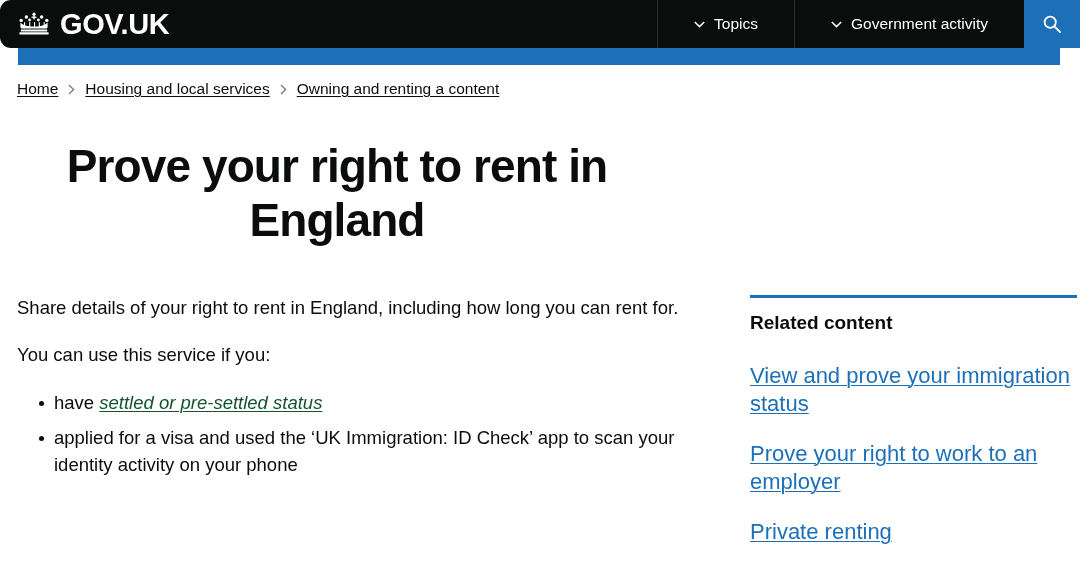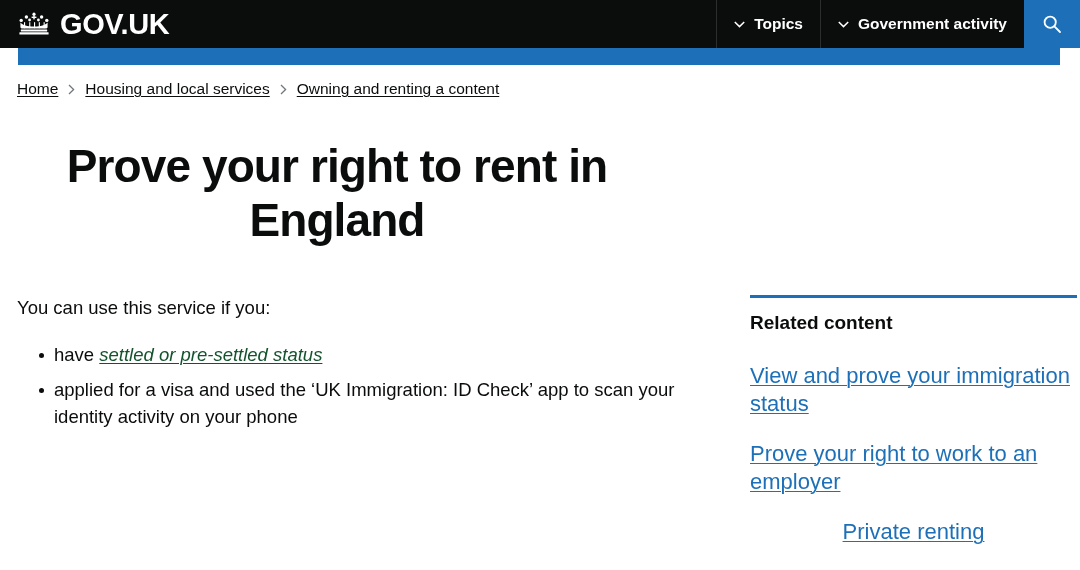--- a/index.html
+++ b/index.html
@@ -14,20 +14,21 @@
   }
 
   
   .gov-header {
     position: relative;
     width: 1080px;
     height: 48px;
     background: #0b0c0c;
     display: flex;
     align-items: stretch;
+    border-radius: 11px;
   }
 
   .header-logo-zone {
     display: flex;
     align-items: center;
     padding-left: 16px;
     flex: 0 0 auto;
   }
 
   .crown-icon {
@@ -52,24 +53,24 @@
     display: flex;
     align-items: stretch;
     flex: 0 0 auto;
   }
 
   .nav-item {
     position: relative;
     display: flex;
     align-items: center;
     gap: 9px;
-    padding: 0 17px;
+    padding: 0 36px;
     color: #ffffff;
     font-size: 15.5px;
-    font-weight: 700;
+    font-weight: 400;
     white-space: nowrap;
     cursor: pointer;
     border-left: 1px solid #2b2d2e;
   }
 
   .chev {
     width: 11px;
     height: 7px;
     flex: 0 0 auto;
   }
@@ -216,21 +217,21 @@
     display: block;
     font-size: 22px;
     line-height: 1.3;
     color: #1d70b8;
     text-decoration: underline;
     text-underline-offset: 2px;
     text-decoration-thickness: 1px;
     margin-bottom: 21px;
     cursor: pointer;
   }
-  .related-link:last-child { margin-bottom: 0; text-align: center; }
+  .related-link:last-child { margin-bottom: 0; }
 </style>
 </head>
 <body>
 
 <div class="gov-header">
 
   <div class="header-logo-zone">
     <svg class="crown-icon" viewBox="0 0 36 27" aria-hidden="true">
       <g fill="#ffffff">
         <circle cx="18" cy="3.2" r="1.6"></circle>
@@ -295,20 +296,21 @@
   <span class="crumb">Owning and renting a content</span>
 </div>
 
 <div class="page-wrap">
 
   <h1 class="page-title">Prove your right to rent in England</h1>
 
   <div class="columns">
 
     <div class="col-main">
+      <p class="body-para">Share details of your right to rent in England, including how long you can rent for.</p>
       <p class="body-para">You can use this service if you:</p>
 
       <ul class="bullet-list">
         <li>
           <span>have </span><a class="inline-link">settled or pre-settled status</a>
         </li>
         <li>
           <span>applied for a visa and used the ‘UK Immigration: ID Check’ app to scan your identity activity on your phone</span>
         </li>
       </ul>

